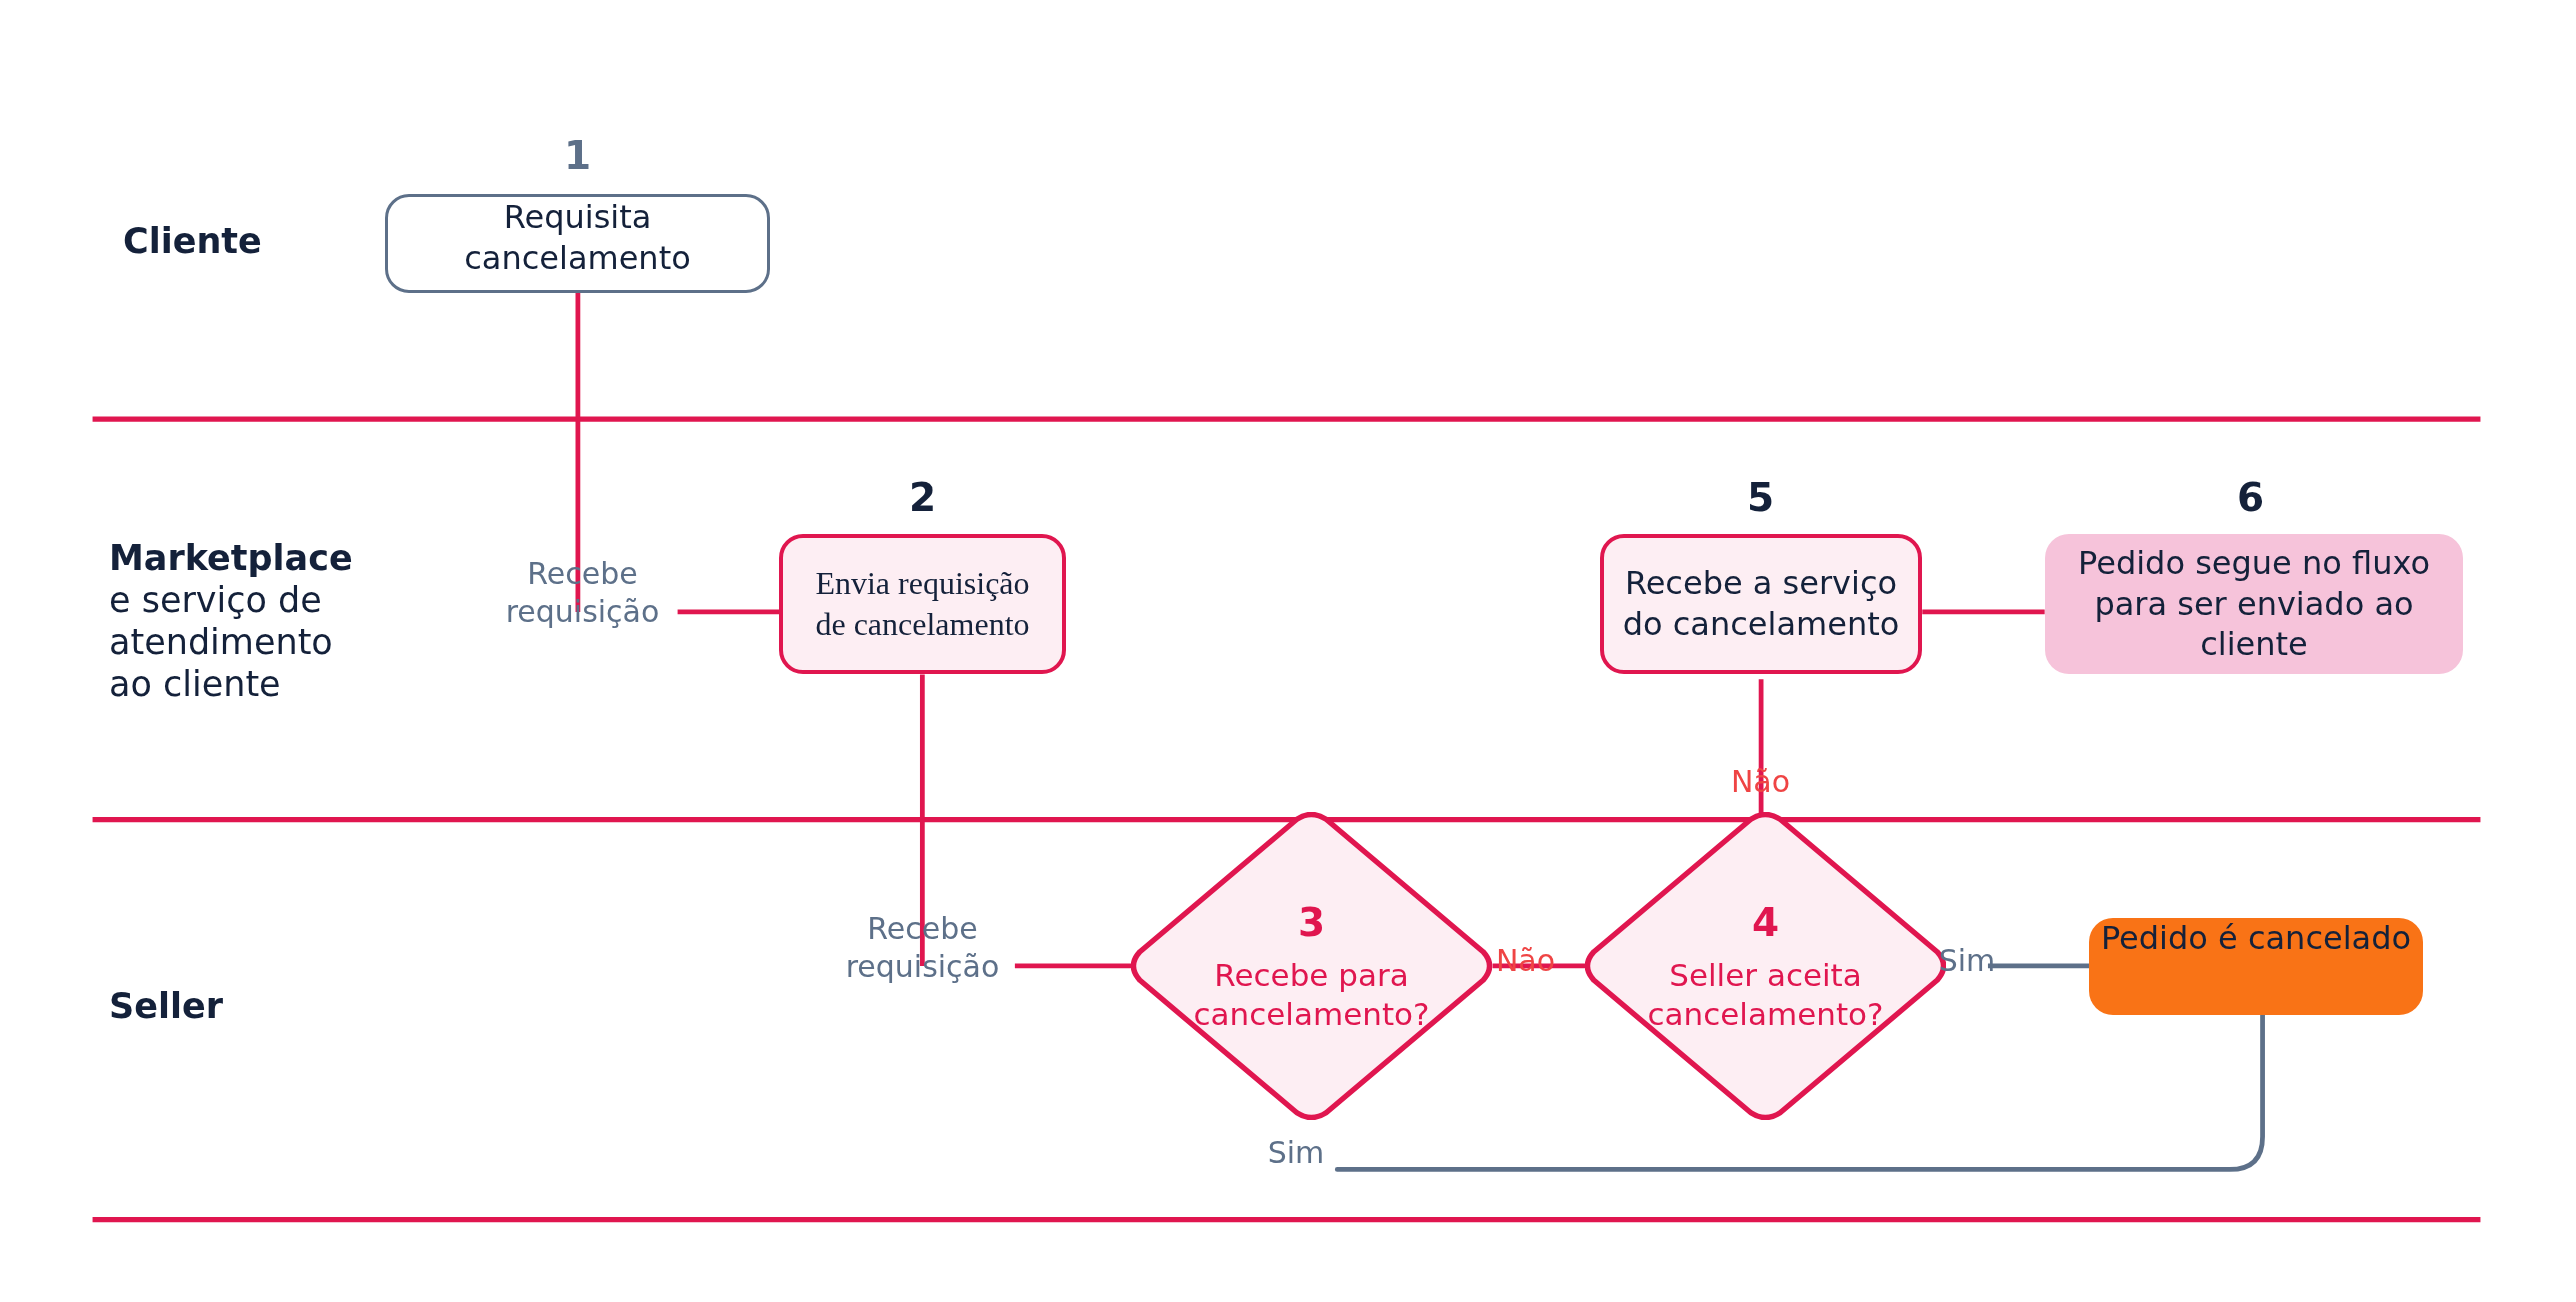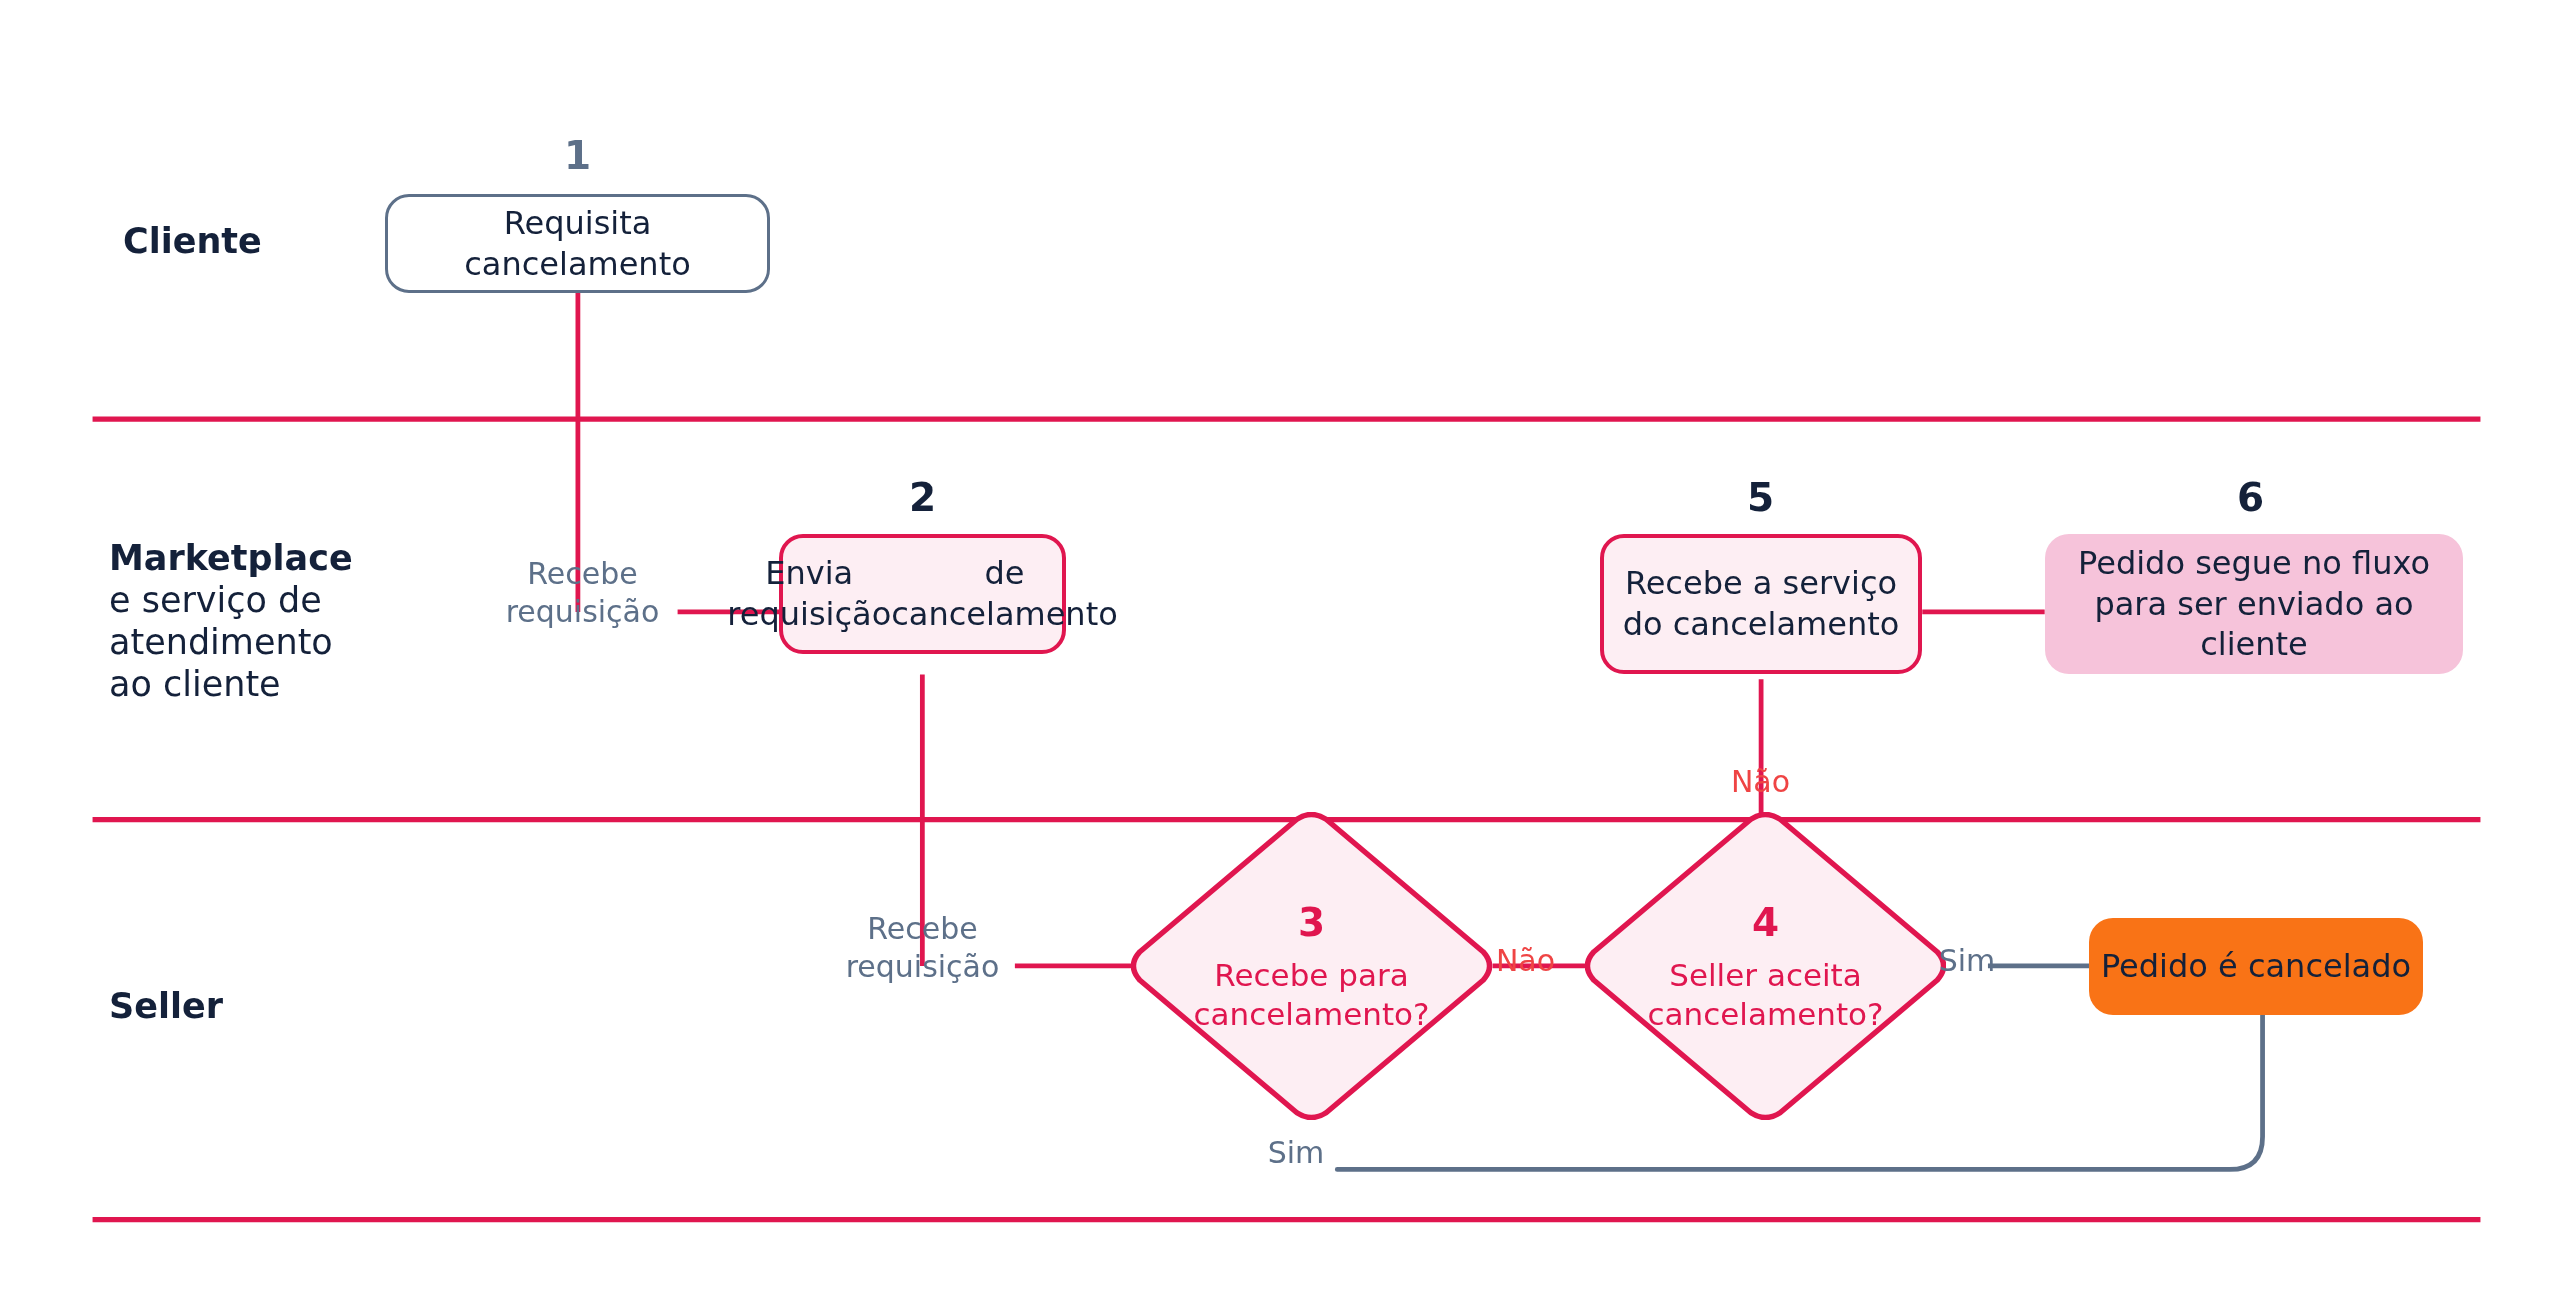--- a/index.html
+++ b/index.html
@@ -16,21 +16,21 @@
   .lane-label .light{font-weight:normal;font-size:35px;display:block;}
 
   
   .num{position:absolute;font-weight:bold;font-size:39px;text-align:center;}
   .num.navy{color:#14213a;}
   .num.slate{color:#5d7089;}
 
   
   .box{
     position:absolute;box-sizing:border-box;display:flex;
-    align-items:center;justify-content:center;text-align:center;
+    justify-content:center;text-align:center;
     border-radius:24px;font-size:32px;line-height:1.28;color:#14213a;
   }
   .box.outline-slate{background:#ffffff;border:3px solid #5d7089;}
   .box.outline-pink{background:#fdeef3;border:4.2px solid #e0164f;}
   .box.fill-pink{background:#f6c3da;border:none;}
   .box.fill-gray{background:#f97316;border:none;}
 
   
   .diamond{position:absolute;}
   .diamond svg{position:absolute;left:0;top:0;}
@@ -94,21 +94,21 @@
   <div class="box outline-slate" style="left:385px;top:194px;width:385px;height:99px;">
     <span>Requisita cancelamento</span>
   </div>
 
   <div class="elabel gray" style="left:487px;top:555px;width:191px;">
     <div>Recebe</div>
     <div>requisição</div>
   </div>
 
   <div class="num navy" style="left:863px;top:475px;width:119px;">2</div>
-  <div class="box outline-pink" style="left:779px;top:534px;width:287px;height:120px;flex-direction:row;">
+  <div class="box outline-pink" style="left:779px;top:534px;width:287px;height:140px;flex-direction:column;font-family:Liberation Serif, serif;">
     <span>Envia requisição</span>
     <span>de cancelamento</span>
   </div>
 
   <div class="elabel gray" style="left:830px;top:910px;width:185px;">
     <div>Recebe</div>
     <div>requisição</div>
   </div>
 
   <div class="diamond" style="left:1131px;top:812px;width:361px;height:308px;">

